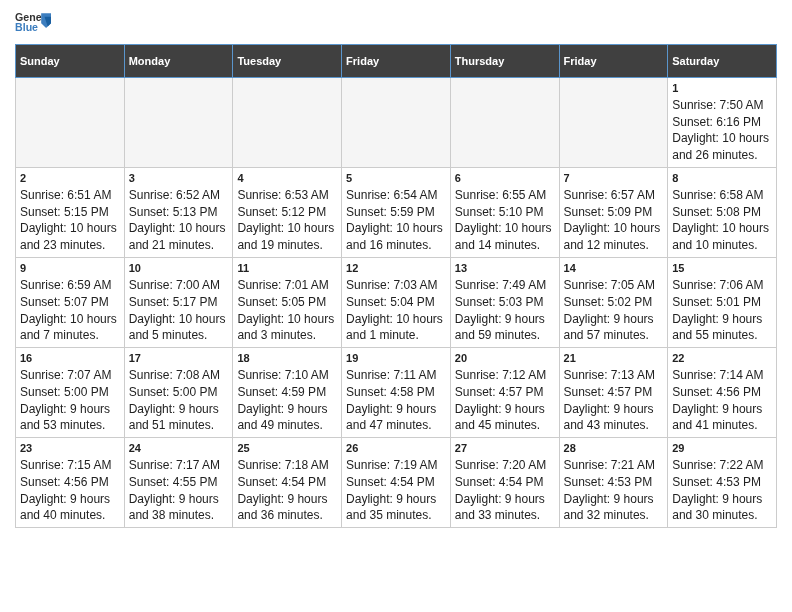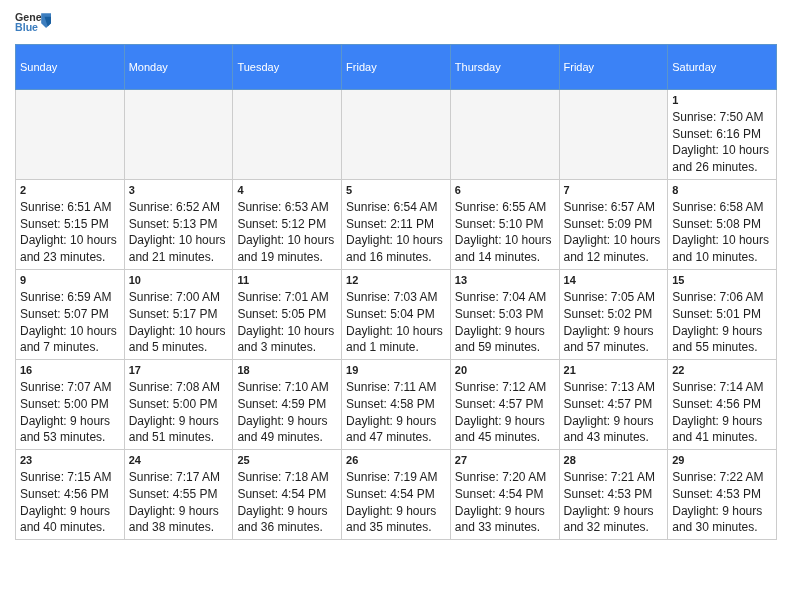--- a/index.html
+++ b/index.html
@@ -45,25 +45,25 @@
       color: #444;
       margin-top: 2px;
     }
     .calendar {
       width: 100%;
       border-collapse: collapse;
       border: 1px solid #bbb;
       font-size: 10.5px;
     }
     .calendar thead tr th {
-      background: #3b82f6;
+      background: #404040;
       color: #fff;
-      font-weight: normal;
+      font-weight: bold;
       font-size: 11px;
-      padding: 16px 4px;
+      padding: 10px 4px;
       border: 1px solid #5a95cc;
       text-align: left;
     }
     .calendar tbody tr td {
       border: 1px solid #ccc;
       vertical-align: top;
       padding: 3px 4px;
       min-height: 70px;
       height: 70px;
       width: calc(100% / 7);
@@ -154,21 +154,21 @@
           <td>
             <span class="day-number">4</span>
             <div class="day-info">Sunrise: 6:53 AM
 Sunset: 5:12 PM
 Daylight: 10 hours
 and 19 minutes.</div>
           </td>
           <td>
             <span class="day-number">5</span>
             <div class="day-info">Sunrise: 6:54 AM
-Sunset: 2:11 PM
+Sunset: 5:59 PM
 Daylight: 10 hours
 and 16 minutes.</div>
           </td>
           <td>
             <span class="day-number">6</span>
             <div class="day-info">Sunrise: 6:55 AM
 Sunset: 5:10 PM
 Daylight: 10 hours
 and 14 minutes.</div>
           </td>
@@ -211,21 +211,21 @@
           </td>
           <td>
             <span class="day-number">12</span>
             <div class="day-info">Sunrise: 7:03 AM
 Sunset: 5:04 PM
 Daylight: 10 hours
 and 1 minute.</div>
           </td>
           <td>
             <span class="day-number">13</span>
-            <div class="day-info">Sunrise: 7:04 AM
+            <div class="day-info">Sunrise: 7:49 AM
 Sunset: 5:03 PM
 Daylight: 9 hours
 and 59 minutes.</div>
           </td>
           <td>
             <span class="day-number">14</span>
             <div class="day-info">Sunrise: 7:05 AM
 Sunset: 5:02 PM
 Daylight: 9 hours
 and 57 minutes.</div>

